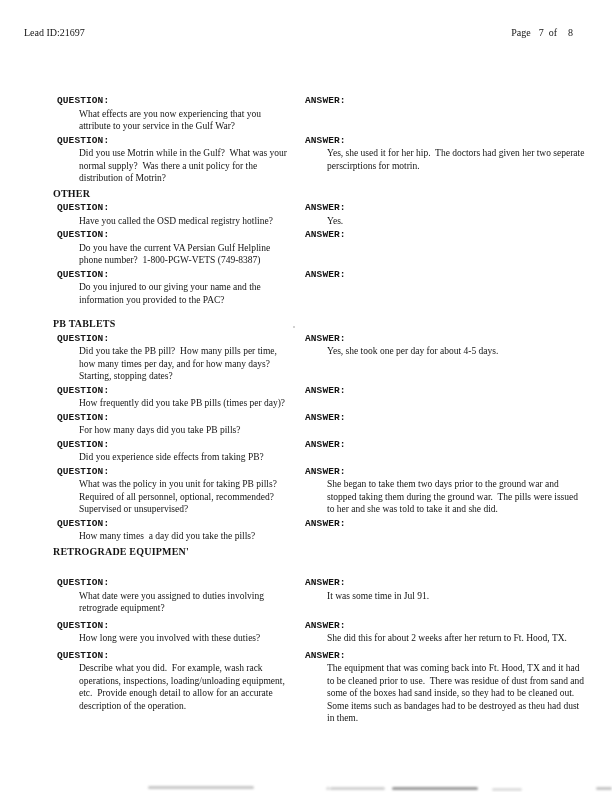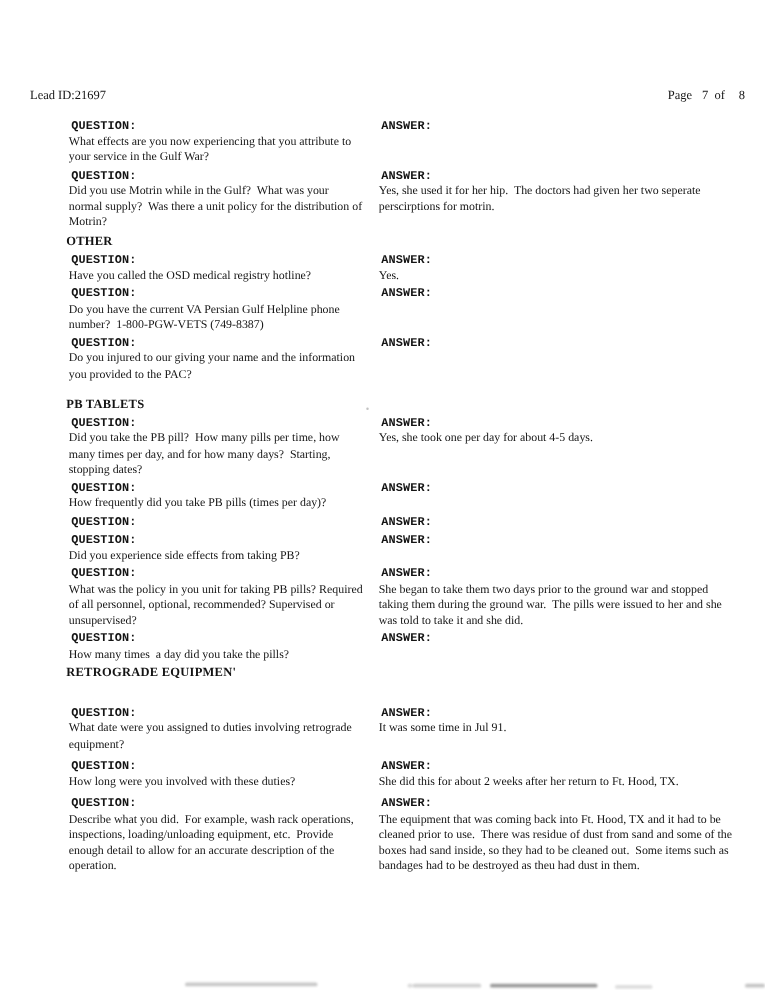--- a/index.html
+++ b/index.html
@@ -9,26 +9,25 @@
     height: 792px;
     background: #ffffff;
     font-family: "Liberation Serif", serif;
     color: #141414;
     overflow: hidden;
   }
   .page-header {
     position: absolute;
     top: 27px;
     left: 24px;
-    right: 16px;
+    right: 39px;
     display: flex;
     justify-content: space-between;
     font-size: 10px;
     line-height: 12px;
-    margin-top: 44px;
   }
   .page-num-group { display: inline-flex; white-space: nowrap; }
   .pn-num1 { margin-left: 8px; }
   .pn-of   { margin-left: 5px; font-family: Liberation Serif, serif; }
   .pn-num2 { margin-left: 11px; }
 
   .content {
     position: absolute;
     top: 95px;
     left: 55px;
@@ -41,21 +40,21 @@
     grid-template-columns: 248px 284px;
     margin-bottom: 2px;
   }
   .q-cell { padding-right: 12px; }
   .qa-label {
     font-weight: bold;
     margin-left: 2px;
     letter-spacing: 0.1px;
     font-family: Liberation Mono, monospace;
   }
-  .q-text, .a-text { white-space: pre-wrap; }
+  .q-text, .a-text { white-space: pre-wrap; margin-left: 24px; }
   .section-title {
     font-size: 10px;
     font-weight: bold;
     letter-spacing: 0.2px;
     margin: 3px 0 2px -2px;
   }
   .section { margin: 0; }
   .section-title.mt-lg { margin-top: 12px; }
   .sec-retro .section-title { margin-bottom: 19px; }
   .sec-retro .qa-row { margin-bottom: 5px; }
@@ -174,20 +173,21 @@
           <div class="q-text">How frequently did you take PB pills (times per day)?</div>
         </div>
         <div class="a-cell">
           <div class="qa-label">ANSWER:</div>
           <div class="a-text"></div>
         </div>
       </div>
       <div class="qa-row">
         <div class="q-cell">
           <div class="qa-label">QUESTION:</div>
+          <div class="q-text">For how many days did you take PB pills?</div>
         </div>
         <div class="a-cell">
           <div class="qa-label">ANSWER:</div>
           <div class="a-text"></div>
         </div>
       </div>
       <div class="qa-row">
         <div class="q-cell">
           <div class="qa-label">QUESTION:</div>
           <div class="q-text">Did you experience side effects from taking PB?</div>

